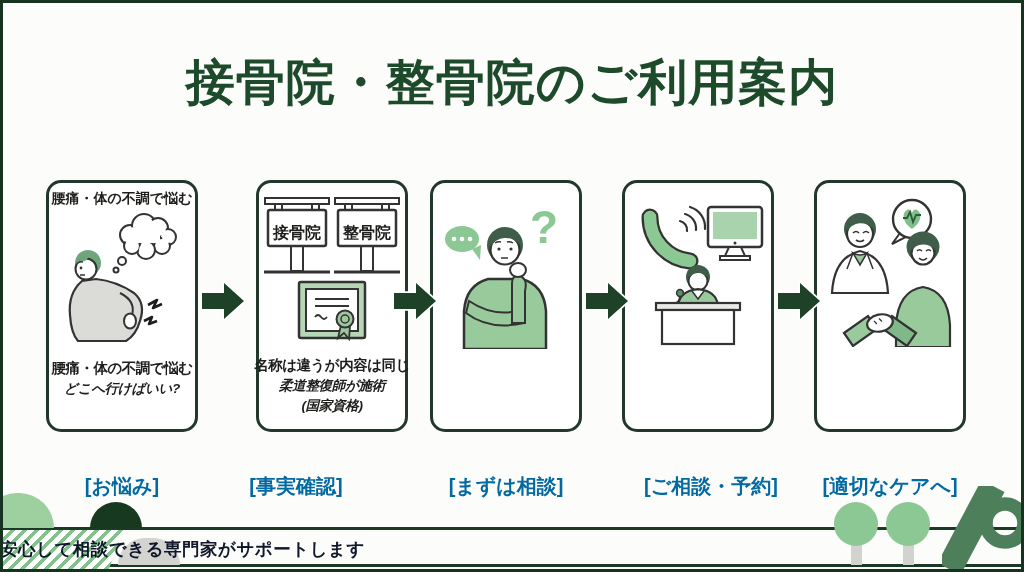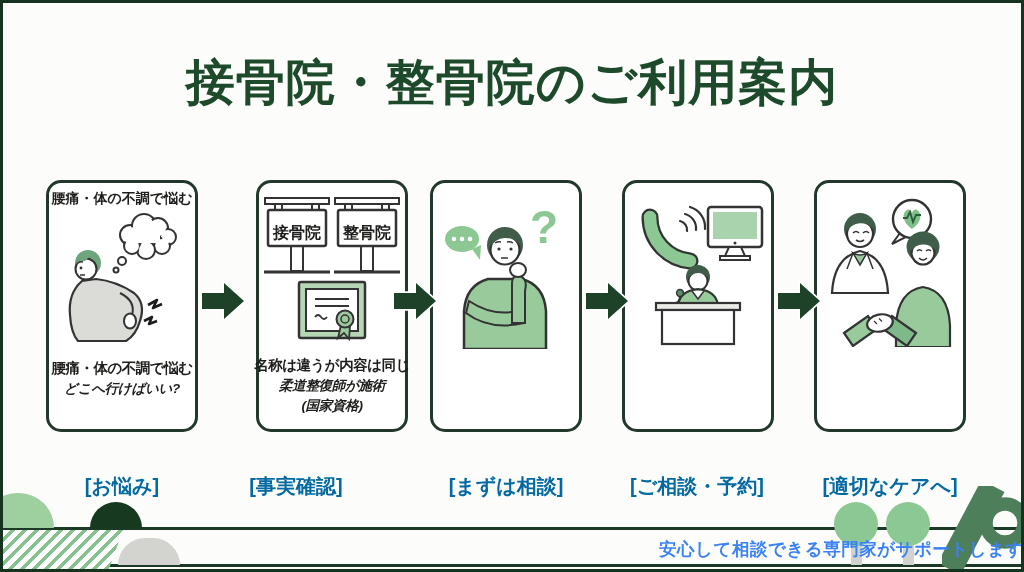--- a/index.html
+++ b/index.html
@@ -27,40 +27,40 @@
   .card-text{position:absolute;left:-5px;right:-5px;bottom:13px;text-align:center;color:#1e1e1c;}
   .c1 .card-text{bottom:30px;}
   .ln-main{font-size:14.5px;font-weight:bold;line-height:22px;letter-spacing:-0.5px;white-space:nowrap;}
   .ln-sub{font-size:13.5px;font-weight:bold;line-height:20px;letter-spacing:-0.3px;white-space:nowrap;font-style:italic;}
   .arrow{position:absolute;top:278px;width:46px;height:46px;z-index:5;}
   .a1{left:200px}.a2{left:392px}.a3{left:584px}.a4{left:776px}
   .step-label{
     position:absolute;top:443px;width:192px;text-align:center;
     font-size:20px;font-weight:800;color:#0369a1;letter-spacing:0;white-space:nowrap;z-index:2;margin-top:30px;
   }
-  .l1{left:26px}.l2{left:200px}.l3{left:410px}.l4{left:601px}.l5{left:794px}
+  .l1{left:26px}.l2{left:200px}.l3{left:410px}.l4{left:615px}.l5{left:794px}
   .ground-line{position:absolute;top:527px;left:0;right:0;height:3px;background:#1b3a25;z-index:1;}
   .base-line{position:absolute;top:564px;left:0;right:0;height:3px;background:#1b3a25;z-index:1;}
   .dome{position:absolute;z-index:2;}
   .dome-light{left:-18px;top:493px;width:72px;height:35px;border-radius:36px 36px 0 0;background:#9dcf9f;}
   .dome-dark{left:90px;top:502px;width:52px;height:26px;border-radius:26px 26px 0 0;background:#173920;}
   .dome-gray{left:118px;top:538px;width:62px;height:27px;border-radius:31px 31px 0 0;background:#d3d3d0;}
   .stripes{
     position:absolute;left:3px;top:530px;width:124px;height:39px;z-index:2;
     background:repeating-linear-gradient(135deg,#ffffff 0 5px,#85c08e 5px 8.5px);
     clip-path:polygon(0 0,120px 0,106px 100%,0 100%);
   }
   .tree-ball{position:absolute;width:44px;height:44px;border-radius:50%;background:#8cc893;z-index:3;}
   .tb1{left:834px;top:502px}.tb2{left:886px;top:502px}
   .tree-stem{position:absolute;width:11px;height:21px;background:#d2d2cf;top:544px;z-index:2;}
   .ts1{left:851px}.ts2{left:903px}
   .ribbon{position:absolute;left:942px;top:486px;z-index:3;}
   .footer-msg{
-    position:absolute;top:537px;left:0;right:0;text-align:right;z-index:4;
-    font-size:17.5px;font-weight:800;color:#3b82f6;letter-spacing:0.5px;
+    position:absolute;top:537px;left:0;right:0;text-align:left;z-index:4;
+    font-size:17.5px;font-weight:800;color:#0f172a;letter-spacing:0.5px;
   }
 </style>
 </head>
 <body>
 
 <div class="frame"></div>
 
 <h1 class="title">接骨院・整骨院のご利用案内</h1>
 
 <div class="card c1">

